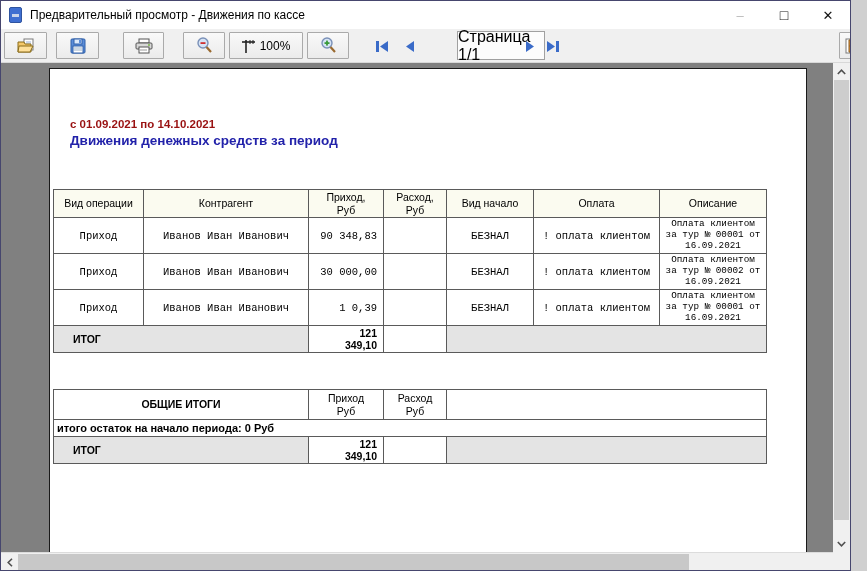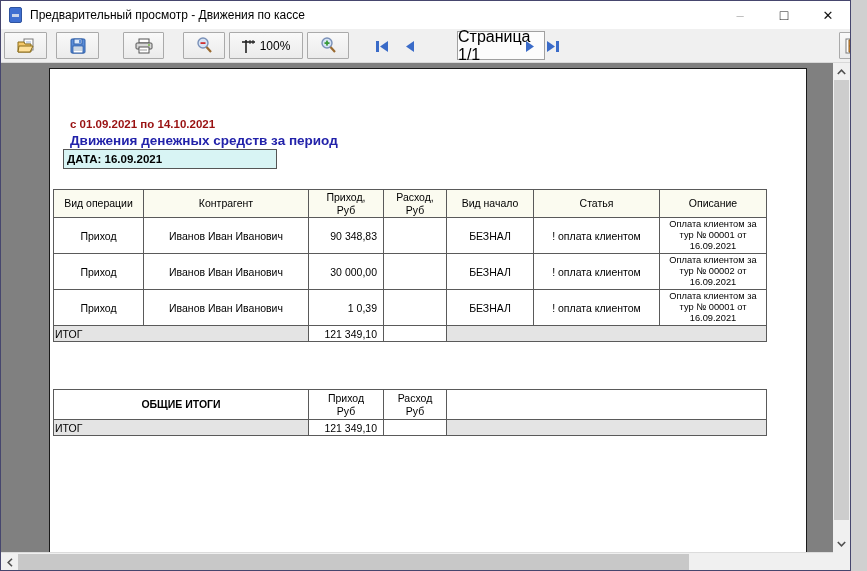--- a/index.html
+++ b/index.html
@@ -30,24 +30,24 @@
   
   .rep-title{ position:absolute; left:20px; top:26px; font-size:13.5px; font-weight:bold; color:#2222aa;margin-top:38px; }
   .rep-period{ position:absolute; left:20px; top:49px; font-size:11.5px; font-weight:bold; color:#991111; }
   .datebox{ position:absolute; left:13px; top:80px; width:214px; height:20px; background:#d8f4f4; border:1px solid #555; font-size:11.5px; font-weight:bold; color:#000; padding:3px 0 0 3px; }
   .open-bal{ position:absolute; left:13px; top:107px; font-size:11.5px; font-weight:bold; color:#000; }
 
   table.rep{ position:absolute; left:3px; border-collapse:collapse; table-layout:fixed; width:713px; font-size:10.5px; color:#000; }
   table.rep td{ border:1px solid #5a5a5a; text-align:center; vertical-align:middle; overflow:hidden; padding:1px 3px; }
   table.t1{ top:120px; }
   table.t1 tr.hdr td{ background:#fbfbf0; height:28px; white-space:pre-line; line-height:1.2; }
-  table.t1 tr.data td{ height:36px; background:#fff; }
+  table.t1 tr.data td{ height:36px; background:#fff;font-family:Liberation Mono, monospace; }
   td.num{ text-align:right !important; padding-right:6px !important; }
   td.desc{ font-size:9.3px; line-height:1.18; padding:1px 3px; }
-  tr.total td{ height:16px; background:#e4e4e4; font-weight:normal; text-align:left; padding-left:1px; }
+  tr.total td{ height:16px; background:#e4e4e4; font-weight:bold; text-align:left; padding-left:19px; }
   tr.total td.num{ background:#ffffff; text-align:right; }
   tr.total td.wnum{ background:#ffffff; }
   .strip{ position:absolute; left:13px; width:713px; height:18px; border:1px solid #5a5a5a; border-top:none; font-size:11px; font-weight:bold; padding:2px 0 0 3px; background:#fff; }
   .strip.s1{ top:272px; }
 
   table.t2{ top:320px; }
   table.t2 tr.hdr td{ background:#ffffff; height:30px; white-space:pre-line; line-height:1.2; }
   table.t2 td.left{ text-align:center; font-weight:bold; padding-left:3px; }
   table.t2 tr.full td{ height:17px; text-align:left; font-weight:bold; font-size:11px; padding-left:3px; background:#fff; }
 
@@ -167,42 +167,41 @@
         <circle cx="6.6" cy="8" r="0.9" fill="#6a4010"></circle>
       </svg>
     </div>
   </div>
 
   <div class="preview">
     <div class="page">
 
       <div class="rep-title">Движения денежных средств за период</div>
       <div class="rep-period">с 01.09.2021 по 14.10.2021</div>
-      <div class="datebox">ДАТА: 16.09.2021</div>
 
       <table class="rep t1">
         <colgroup>
           <col style="width:90px">
             <col style="width:165px">
             <col style="width:75px">
             <col style="width:63px">
           <col style="width:87px">
             <col style="width:126px">
             <col style="width:107px">
         </colgroup>
         <tbody>
             <tr class="hdr">
           <td>Вид операции</td>
           <td>Контрагент</td>
           <td>Приход,
 Руб</td>
           <td>Расход,
 Руб</td>
           <td>Вид начало</td>
-          <td>Статья</td>
+          <td>Оплата</td>
           <td>Описание</td>
         </tr>
         <tr class="data">
           <td>Приход</td>
           <td>Иванов Иван Иванович</td>
           <td class="num">90 348,83</td>
           <td></td>
           <td>БЕЗНАЛ</td>
           <td>! оплата клиентом</td>
           <td class="desc">Оплата клиентом за тур № 00001 от 16.09.2021</td>
@@ -244,20 +243,23 @@
         </colgroup>
         <tbody>
             <tr class="hdr">
           <td class="left">ОБЩИЕ ИТОГИ</td>
           <td>Приход
 Руб</td>
           <td>Расход
 Руб</td>
           <td></td>
         </tr>
+        <tr class="full">
+          <td colspan="4">итого остаток на начало периода: 0 Руб</td>
+        </tr>
         <tr class="total">
           <td>ИТОГ</td>
           <td class="num">121 349,10</td>
           <td class="wnum"></td>
           <td></td>
         </tr>
       </tbody>
         </table>
 
     </div>

